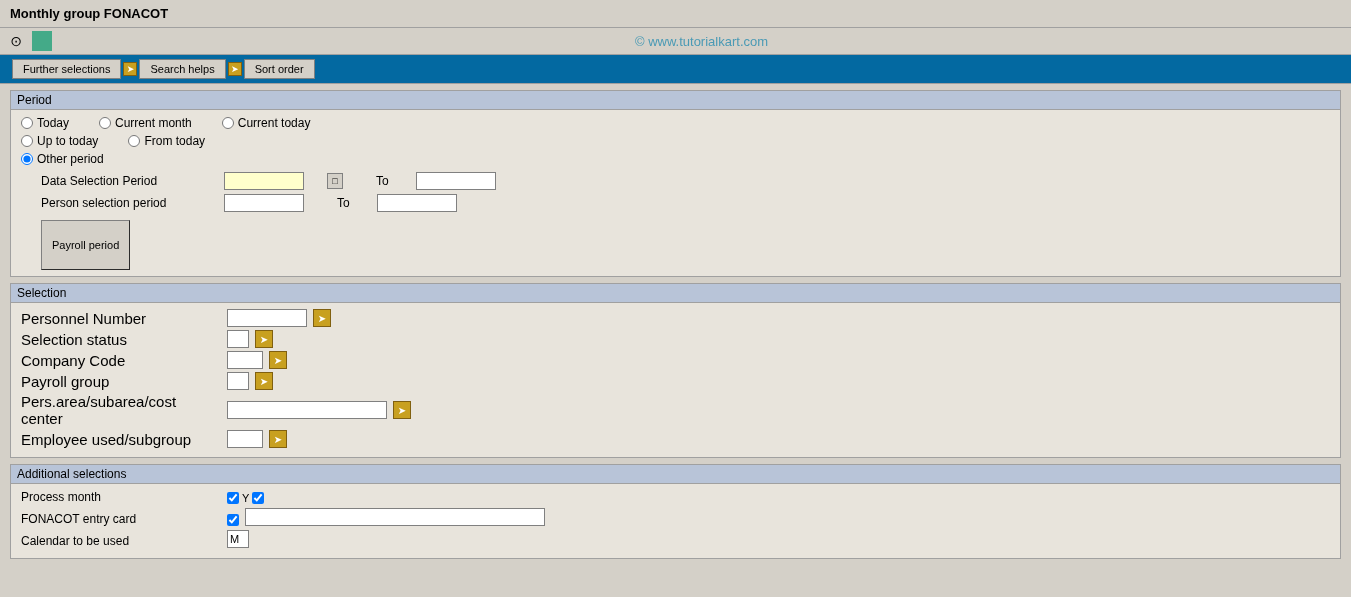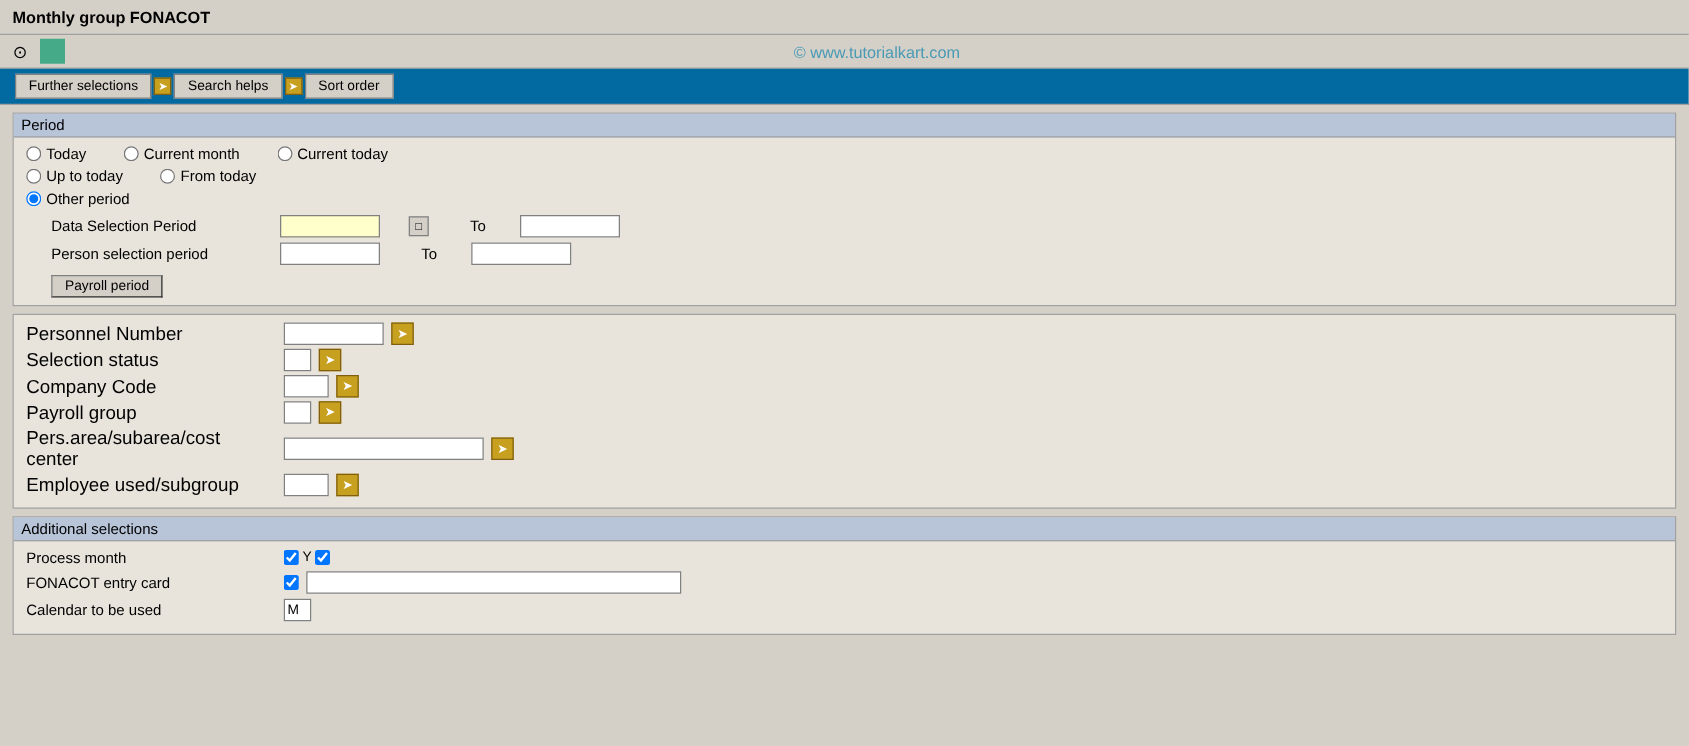--- a/index.html
+++ b/index.html
@@ -129,21 +129,21 @@
       width: 16px; height: 16px;
       border: 1px solid #808080;
       background: #d4d0c8;
       cursor: pointer;
       display: inline-flex; align-items: center; justify-content: center;
       font-size: 9px;
     }
     .payroll-btn {
       background: #d4d0c8;
       border: 1px outset #808080;
-      padding: 2px 10px;
+      padding: 18px 10px;
       font-size: 11px;
       cursor: pointer;
       margin-top: 4px;
     }
     .sel-row {
       display: flex;
       align-items: center;
       margin-bottom: 3px;
       gap: 6px;
     }
@@ -162,21 +162,21 @@
       cursor: pointer;
       flex-shrink: 0;
     }
     .add-section {
       border: 1px solid #a0a0a0;
       background: #e8e4dc;
       margin-bottom: 6px;
     }
     .add-row {
       display: flex;
-      align-items: center;
+      align-items: flex-end;
       margin-bottom: 4px;
       gap: 6px;
     }
     .add-label {
       width: 200px;
       font-size: 12px;
       flex-shrink: 0;
     }
     .checkbox-input {
       width: 12px; height: 12px;
@@ -265,20 +265,21 @@
       </div>
       <div style="margin-left:20px; margin-top:4px;">
         <button class="payroll-btn">
           <span>Payroll period</span>
         </button>
       </div>
     </div>
   </div>
 
   <div class="section">
+    <div class="section-header">Selection</div>
     <div class="section-body">
 
       <div class="sel-row">
         <span class="sel-label">Personnel Number</span>
         <input type="text" class="form-input" style="width: 80px;">
         <button class="sel-arrow-btn">➤</button>
       </div>
 
       <div class="sel-row">
         <span class="sel-label">Selection status</span>

